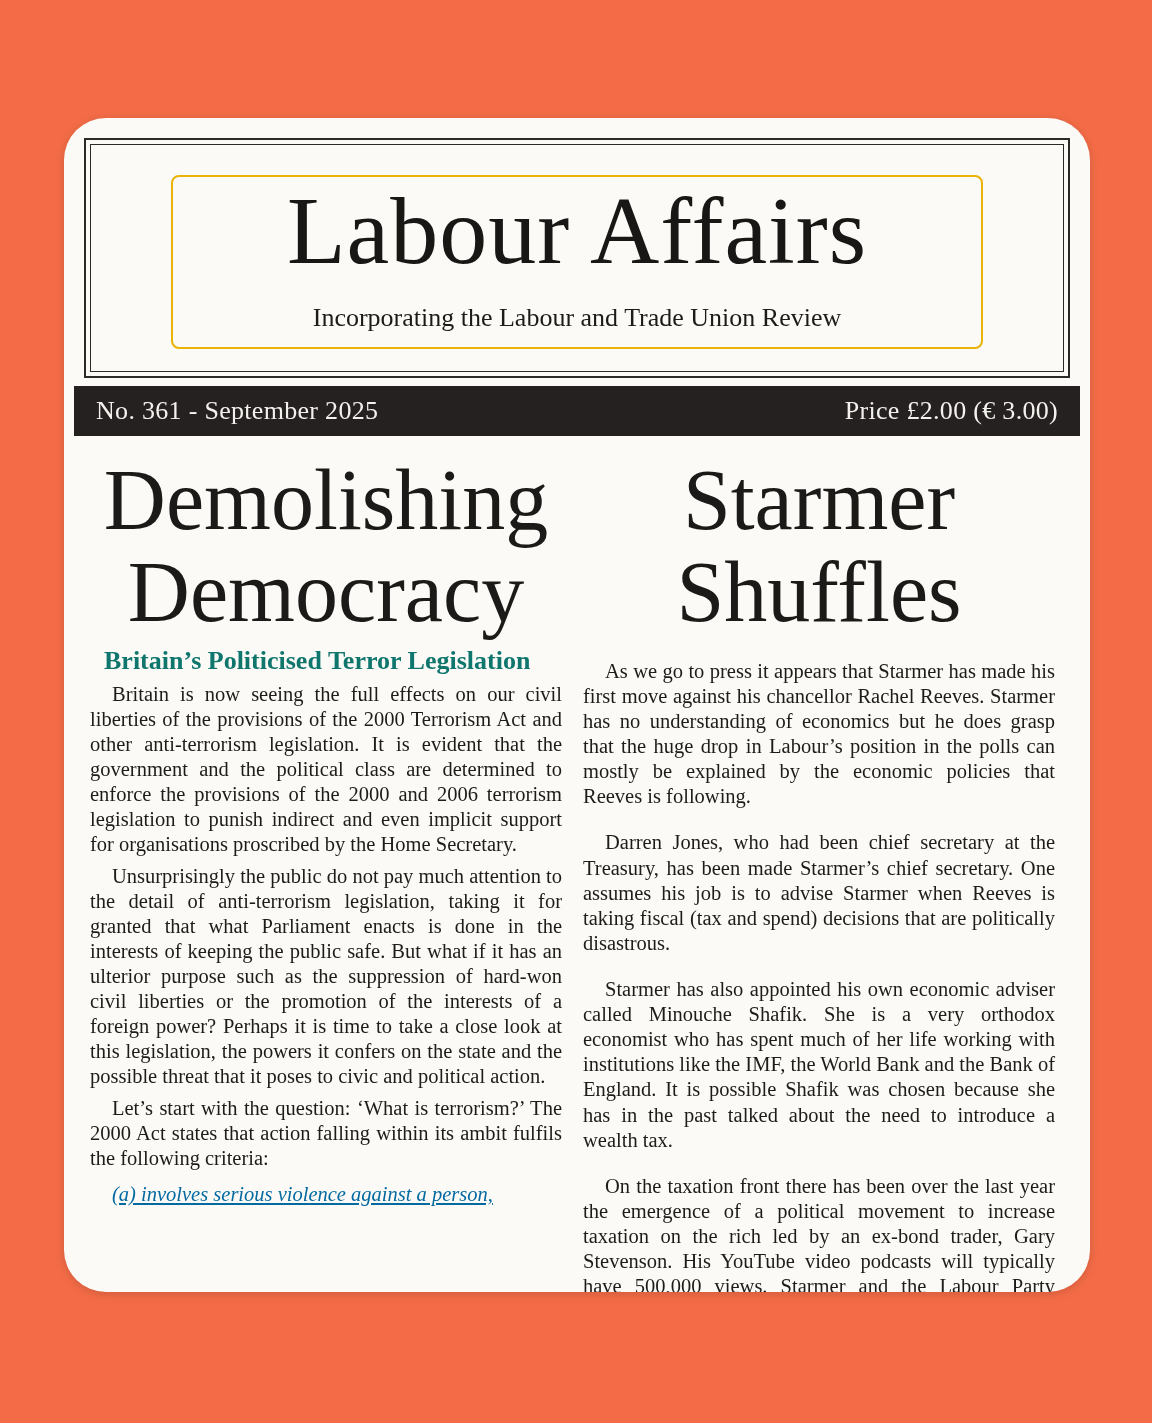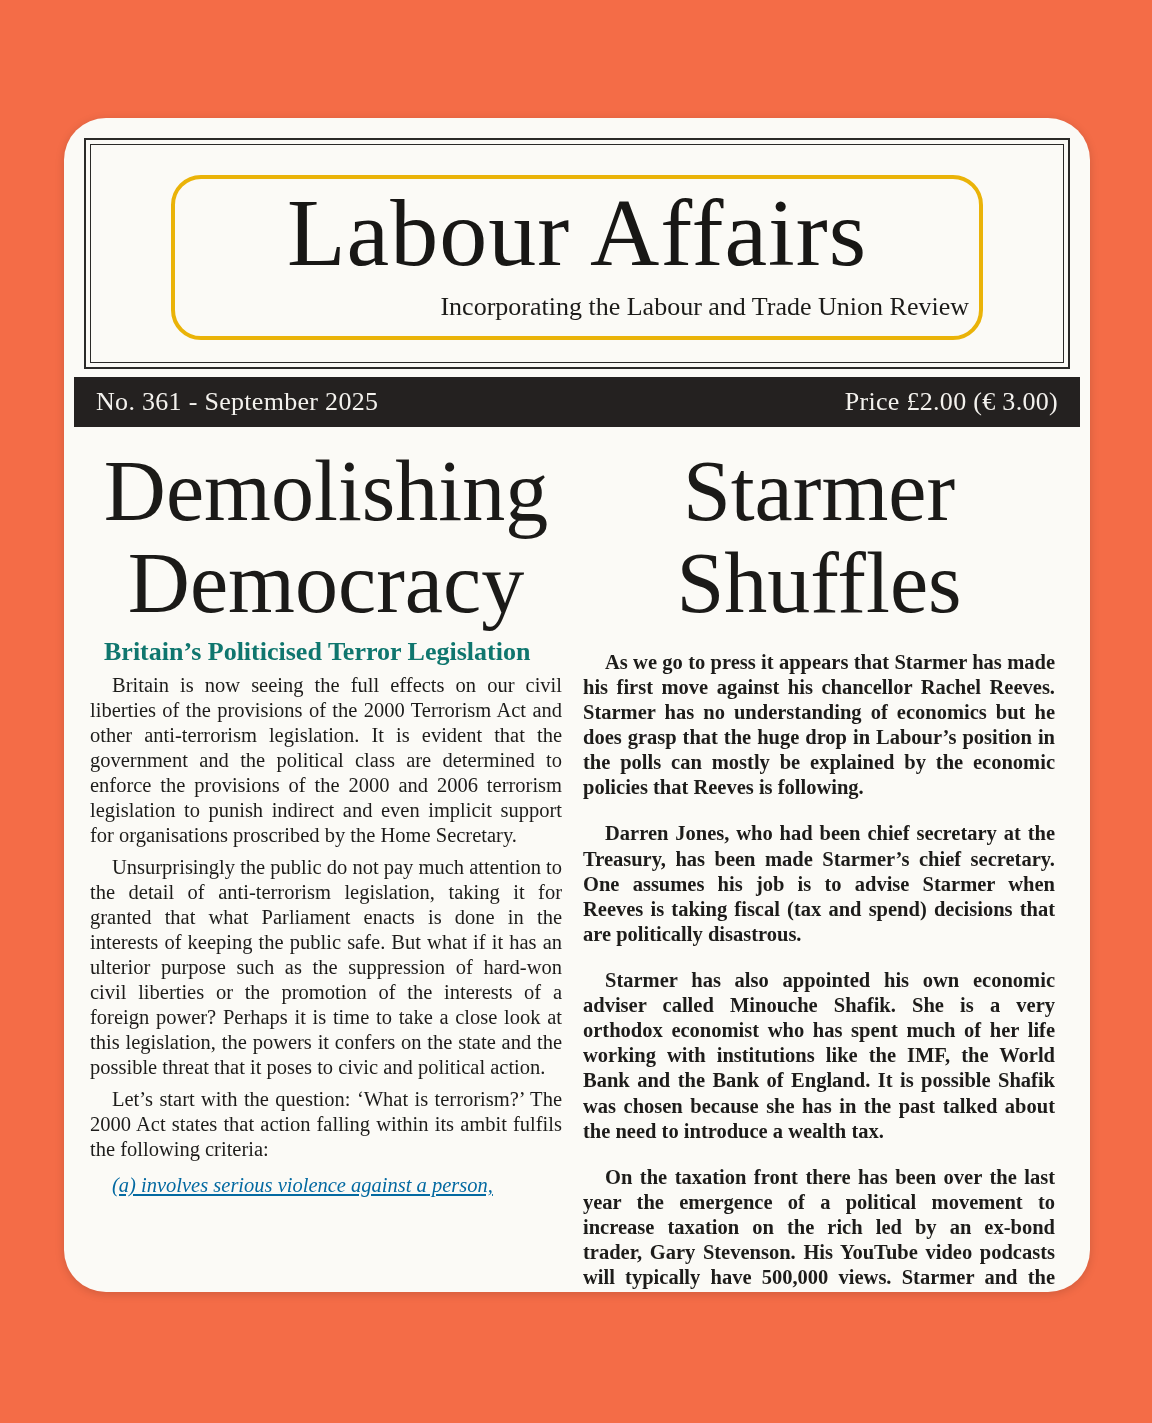--- a/index.html
+++ b/index.html
@@ -24,38 +24,37 @@
   .masthead-outer{
     margin:20px 20px 0 20px;
     border:2px solid #2b2a28;
     padding:4px;
   }
   .masthead-inner{
     border:1px solid #2b2a28;
     padding:30px 80px 22px 80px;
   }
   .title-box{
-    border:4px solid #eab308;
-    border-radius:30px;
+    border:2px solid #eab308;
+    border-radius:8px;
     text-align:center;
     padding:4px 10px 14px 10px;
   }
   .pub-title{
     font-size:96px;
     line-height:1.05;
     letter-spacing:1px;
     color:#181715;
     margin:0;
     font-weight:normal;
   }
   .pub-subtitle{
     font-size:26px;
     color:#1c1b19;
-    margin-top:8px;
-    text-align:right;
+    margin-top:21px;
   }
   
   .issue-bar{
     margin:8px 10px 0 10px;
     height:50px;
     display:flex;
     align-items:center;
     justify-content:space-between;
     padding:0 22px;
     box-sizing:border-box;
@@ -100,21 +99,21 @@
   .criteria-item{
     font-size:20.5px;
     line-height:1.225;
     font-style:italic;
     text-align:justify;
     text-indent:22px;
     color:#0369a1;
     margin:11px 0 0 0;
     text-decoration:underline;
   }
-  .right-col .body-par{margin-top:21px;font-weight:bold;}
+  .right-col .body-par{margin-top:21px;}
 </style>
 </head>
 <body style="background: rgb(244, 108, 71);">
 
 <div class="backdrop">
   <div class="card" style="background: rgb(251, 250, 246);">
 
     <div class="masthead-outer">
       <div class="masthead-inner">
         <div class="title-box">

